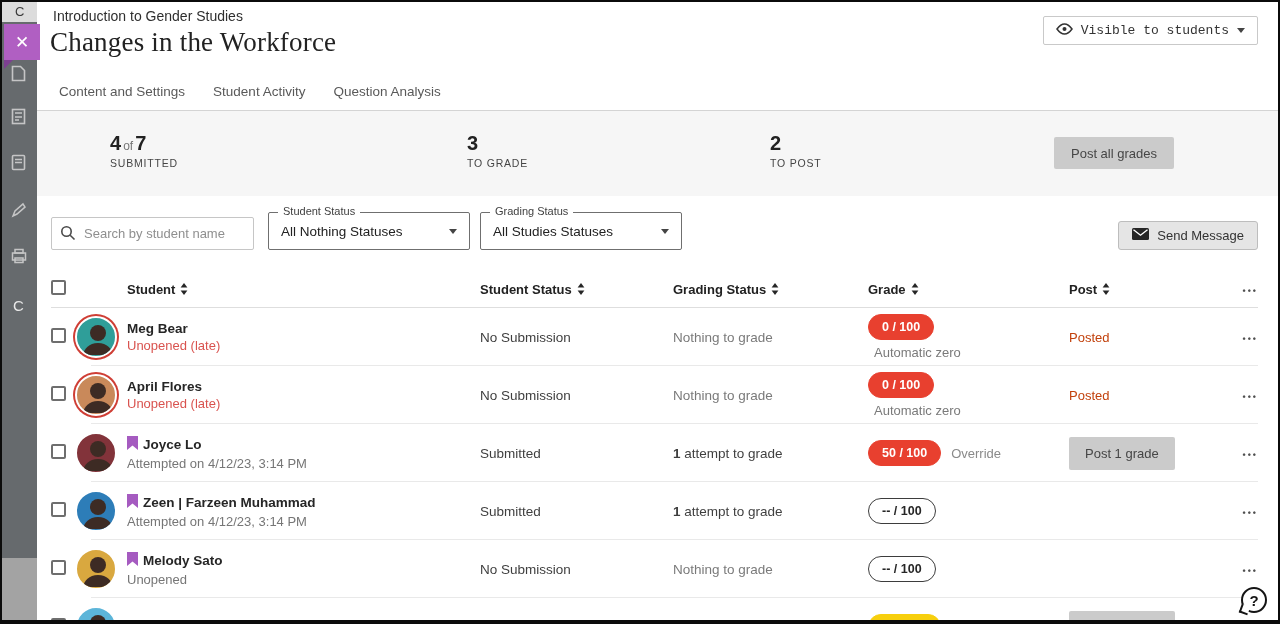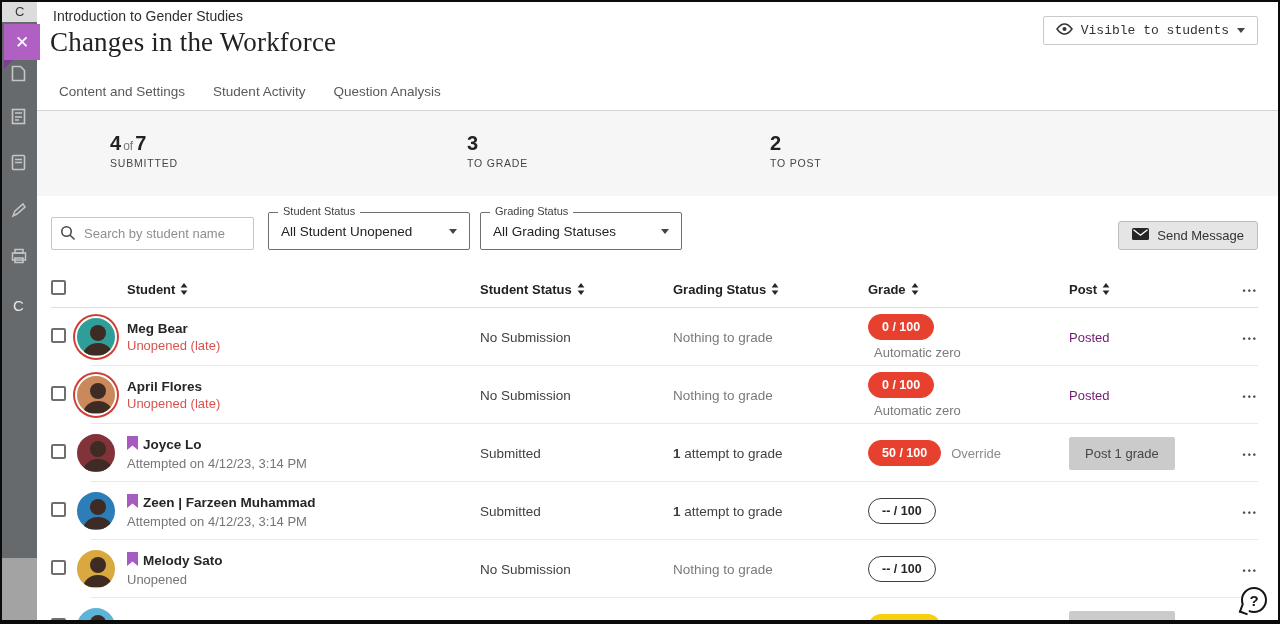--- a/index.html
+++ b/index.html
@@ -104,21 +104,21 @@
   .c-grading { font-size:13.5px; }
   .grading-muted { color:#7a7a7a; } .grading-dark { color:#3f3f3f; }
   .grade-line { display:flex; align-items:center; gap:10px; }
   .pill { min-width:64px; text-align:center; padding:5px 13px; border-radius:999px; font-size:12.5px; font-weight:700; cursor:pointer; display:inline-block; }
   .pill-red { background:#e8402f; color:#fff; border:1px solid #e8402f; }
   .pill-yellow { background:#f7cf0d; color:#262626; border:1px solid #f7cf0d; }
   .pill-outline { background:#fff; color:#262626; border:1px solid #3d3d3d; }
   .grade-side { font-size:13px; color:#8a8a8a; }
   .grade-side:empty, .grade-below:empty { display:none; }
   .grade-below { font-size:13px; color:#7a7a7a; margin:5px 0 0 6px; }
-  .posted-label { font-size:13px; color:#701a75; }
+  .posted-label { font-size:13px; color:#c2410c; }
   .post-btn { background:#cbcbcb; border:none; border-radius:2px; padding:9px 16px; font-size:13px; color:#464646; cursor:pointer; font-family:inherit; }
   .ellipsis { font-size:9px; letter-spacing:2px; font-weight:700; color:#4f4f4f; cursor:pointer; }
   .c-menu { text-align:right; }
 
   
   .help-bubble {
     position:absolute; right:11px; bottom:7px; width:26px; height:26px; z-index:8; background:#fff;
     border:2.5px solid #141414; border-radius:50%; display:flex; align-items:center; justify-content:center;
     font-size:15px; font-weight:700; color:#141414; cursor:pointer;
   }
@@ -200,42 +200,43 @@
         <div class="stat-label">SUBMITTED</div>
       </div>
       <div class="stat stat-tograde">
         <div class="stat-num">3</div>
         <div class="stat-label">TO GRADE</div>
       </div>
       <div class="stat stat-topost">
         <div class="stat-num">2</div>
         <div class="stat-label">TO POST</div>
       </div>
+      <button class="post-all-btn">Post all grades</button>
     </section>
 
     <section class="content">
 
       <div class="filter-row">
         <div class="search-box">
           <span class="search-icon">
             <svg width="16" height="16" viewBox="0 0 16 16">
                 <circle cx="6.5" cy="6.5" r="4.7" fill="none" stroke="#4a4a4a" stroke-width="1.6"></circle>
                 <path d="M10.2 10.2L14.5 14.5" stroke="#4a4a4a" stroke-width="1.6"></path>
               </svg>
           </span>
           <input type="text" placeholder="Search by student name" style="">
         </div>
         <div class="field field-student">
           <span class="field-label">Student Status</span>
-          <span class="field-value">All Student Unopened</span>
+          <span class="field-value">All Nothing Statuses</span>
           <span class="caret"></span>
         </div>
         <div class="field field-grading">
           <span class="field-label">Grading Status</span>
-          <span class="field-value">All Grading Statuses</span>
+          <span class="field-value">All Studies Statuses</span>
           <span class="caret"></span>
         </div>
         <button class="send-msg-btn">
           <span>
             <svg width="17" height="12" viewBox="0 0 17 12">
                 <rect width="17" height="12" rx="1.5" fill="#262626"></rect>
                 <path d="M1.5 1.8l7 5.4 7-5.4" stroke="#fff" stroke-width="1.4" fill="none"></path>
               </svg>
           </span>
           <span>Send Message</span>

